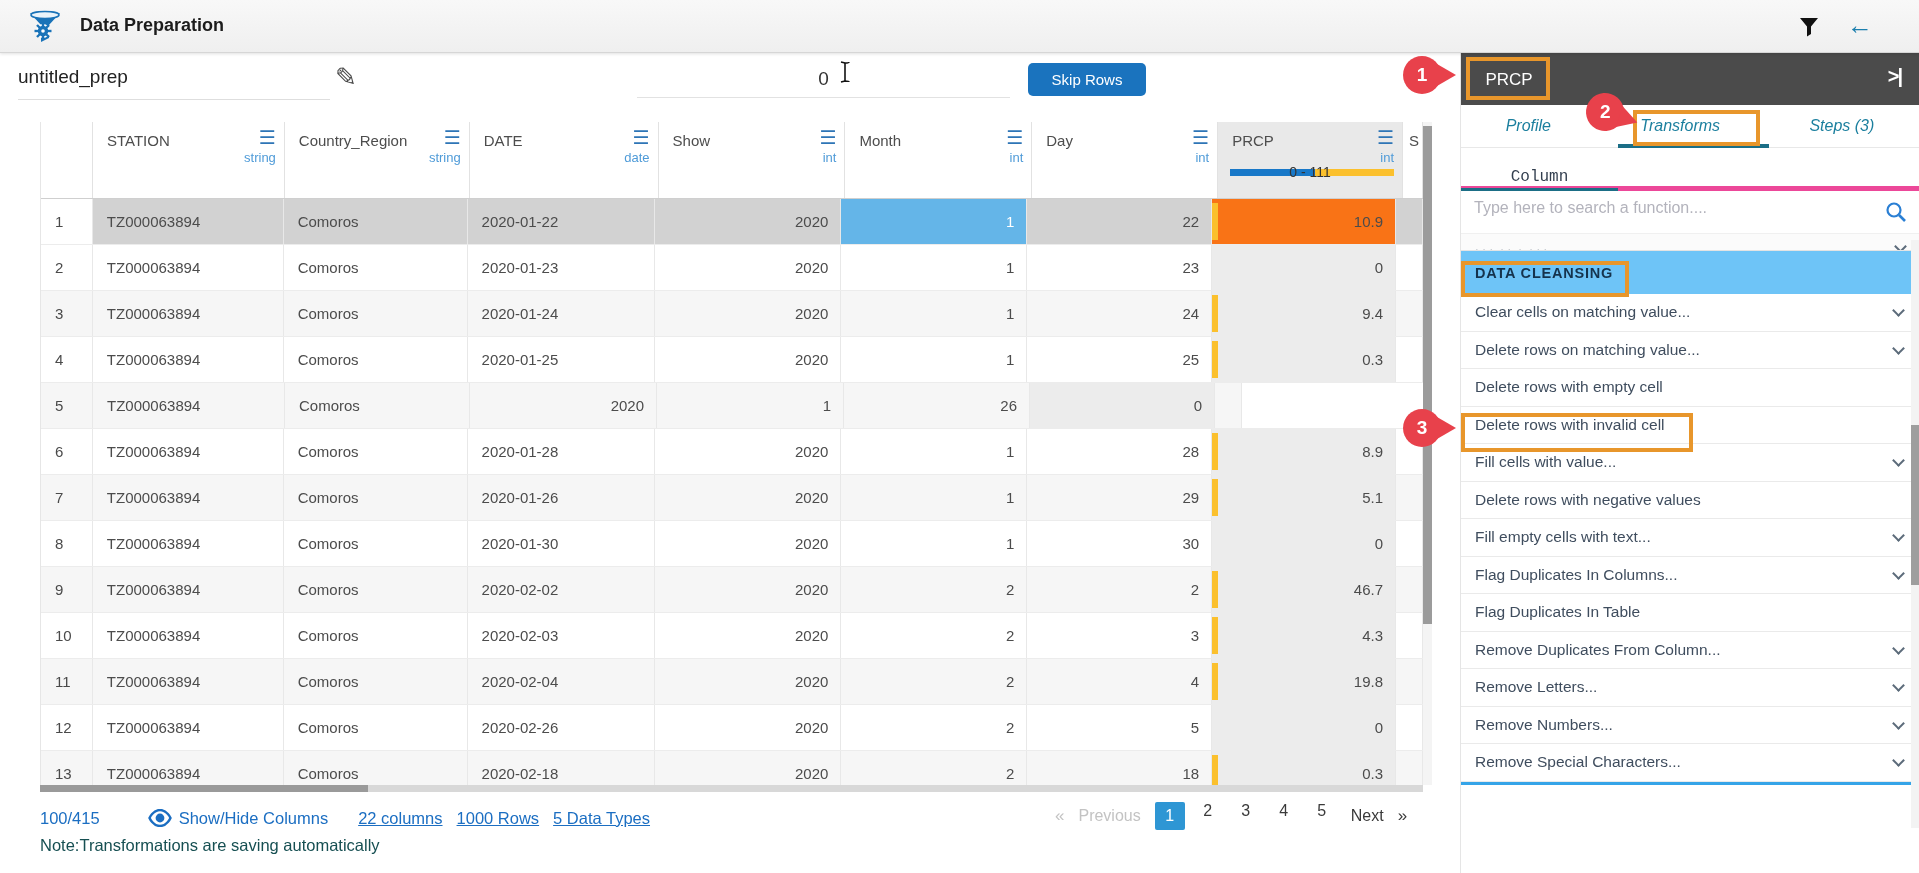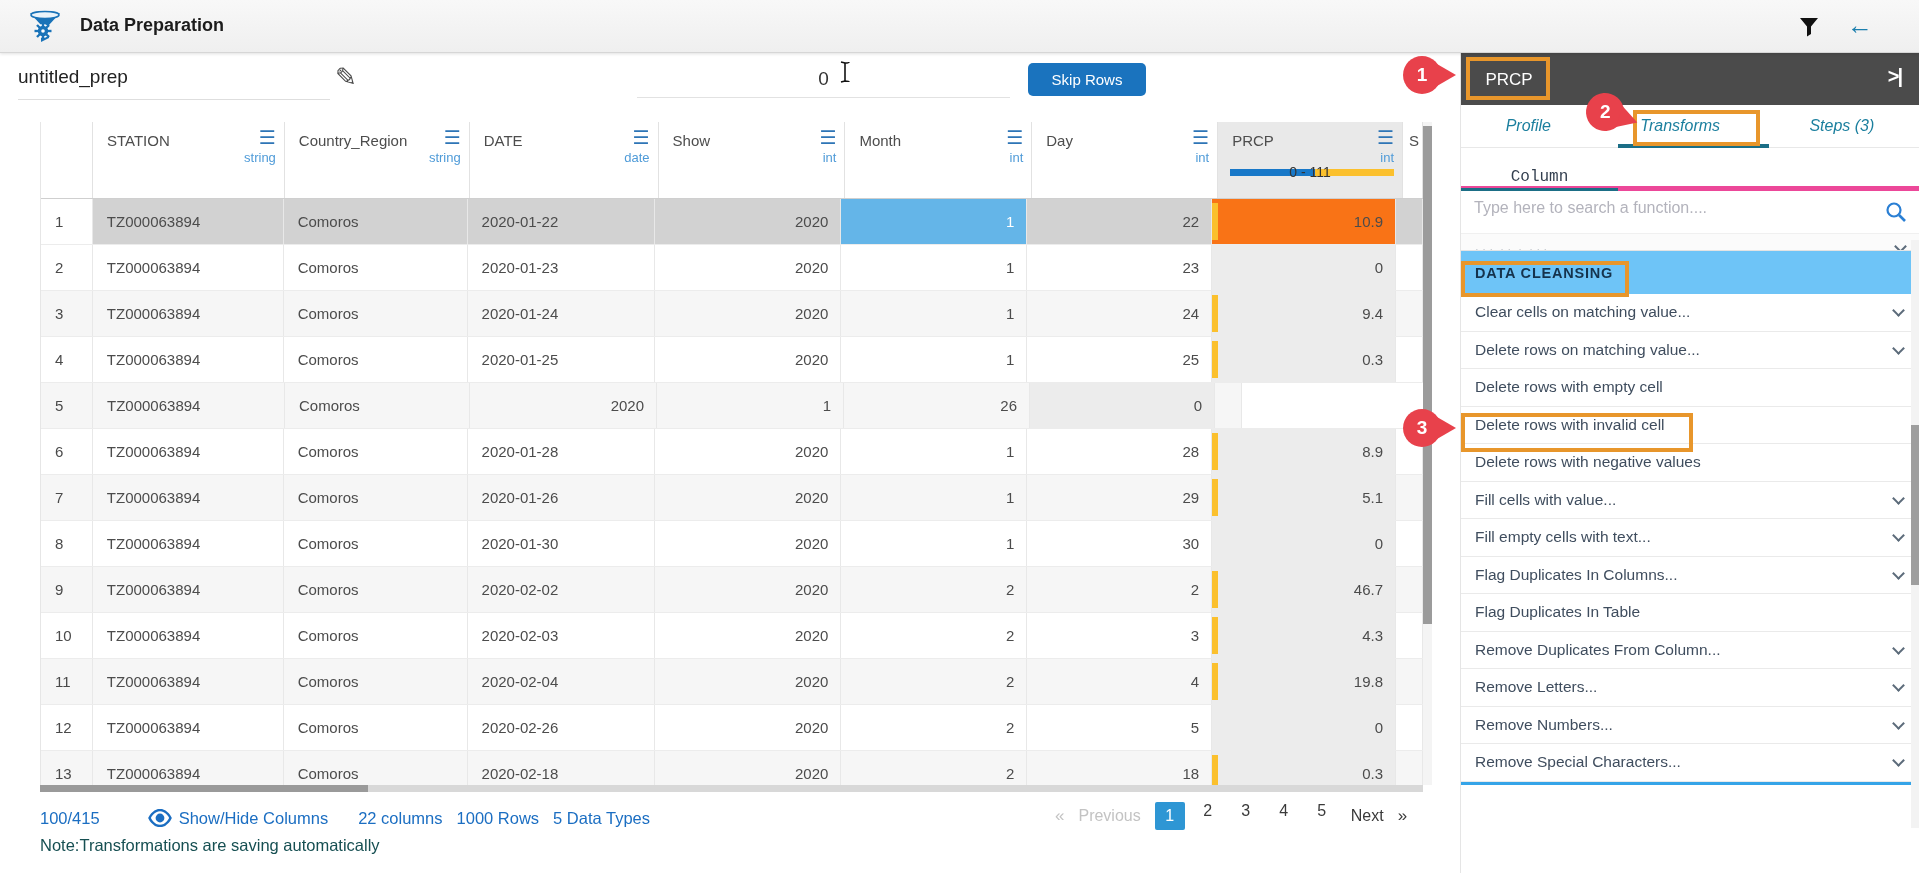--- a/index.html
+++ b/index.html
@@ -48,21 +48,21 @@
   
   .vscroll { position:absolute; left:1423px; top:122px; width:9px; height:663px; background:#f4f4f4; }
   .vscroll .thumb { position:absolute; left:0; top:4px; width:9px; height:498px; background:#9b9b9b; }
   .hscroll { position:absolute; left:40px; top:785px; width:1383px; height:7px; background:#d8d8d8; }
   .hscroll .thumb { position:absolute; left:0; top:0; width:328px; height:7px; background:#9a9a9a; }
 
   
   .footer { position:absolute; left:40px; top:803px; height:30px; display:flex; align-items:center; font-size:16.5px; color:#1b6ec2; }
   .footer .gap-s { width:48px; } .footer .gap-m { width:30px; }
   .f-item { display:flex; align-items:center; gap:7px; }
-  .f-stats { display:flex; gap:14px; }
+  .f-stats { display:flex; gap:14px;text-decoration:underline; }
   .note { position:absolute; left:40px; top:836px; font-size:16.5px; color:#164f52; }
 
   .pager { position:absolute; left:1055px; top:800px; height:32px; display:flex; align-items:center; gap:14px; font-size:16px; color:#3a3a3a; }
   .pg-prev { color:#c3c3c3; } .pg-arrow { color:#c3c3c3; font-size:17px; }
   .pg-arrow.dark { color:#3a3a3a; }
   .pg-num { width:30px; text-align:center; cursor:pointer; }
   .pg-num.active { background:#2e96d4; color:#fff; height:28px; line-height:28px; border-radius:2px; }
   .pg-next { cursor:pointer; }
 
   
@@ -392,22 +392,22 @@
       <line x1="14" y1="14" x2="20" y2="20" stroke="#2a7fd4" stroke-width="2.6"></line>
     </svg>
   </div>
   <div class="p-partial">. . . &nbsp;. . &nbsp;. &nbsp;. . .<span class="chev"></span></div>
   <div class="p-section">DATA CLEANSING</div>
   <div id="t-list">
       <div class="t-item">Clear cells on matching value...<span class="chev"></span></div>
       <div class="t-item">Delete rows on matching value...<span class="chev"></span></div>
       <div class="t-item">Delete rows with empty cell</div>
       <div class="t-item">Delete rows with invalid cell</div>
+      <div class="t-item">Fill cells with value...<span class="chev"></span></div>
       <div class="t-item">Delete rows with negative values</div>
-      <div class="t-item">Fill cells with value...<span class="chev"></span></div>
       <div class="t-item">Fill empty cells with text...<span class="chev"></span></div>
       <div class="t-item">Flag Duplicates In Columns...<span class="chev"></span></div>
       <div class="t-item">Flag Duplicates In Table</div>
       <div class="t-item">Remove Duplicates From Column...<span class="chev"></span></div>
       <div class="t-item">Remove Letters...<span class="chev"></span></div>
       <div class="t-item">Remove Numbers...<span class="chev"></span></div>
       <div class="t-item">Remove Special Characters...<span class="chev"></span></div>
     </div>
   <div class="p-endline"></div>
   <div class="p-scroll">

